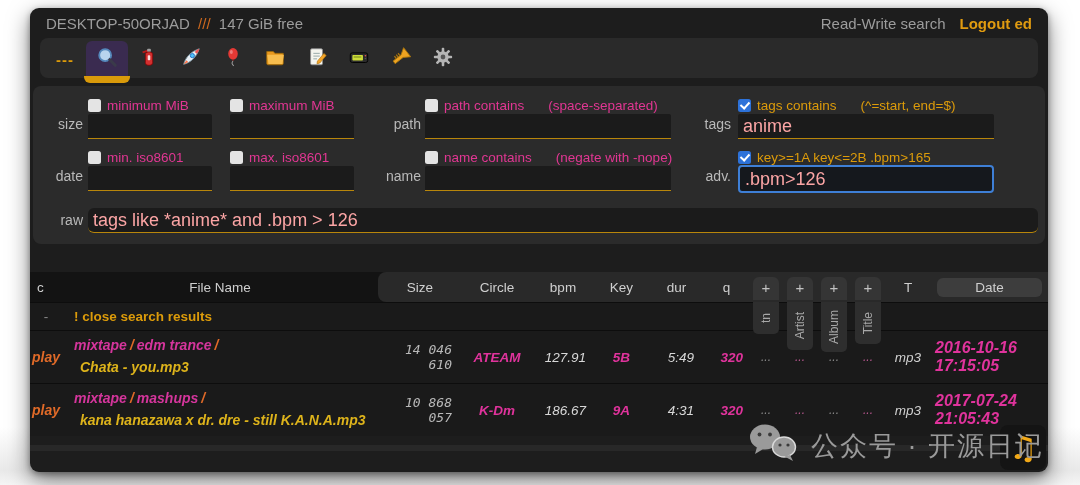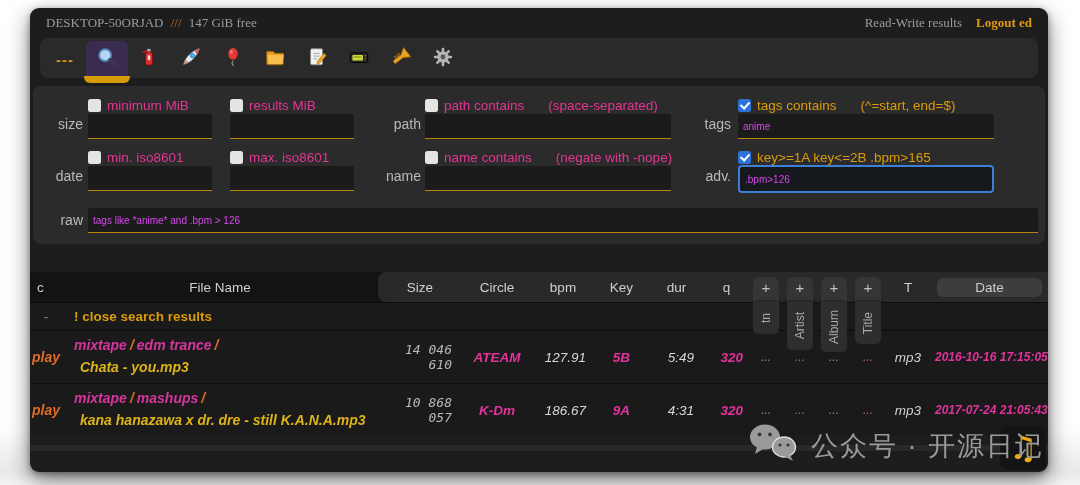--- a/index.html
+++ b/index.html
@@ -8,21 +8,21 @@
   #stage { position:relative; width:1080px; height:485px;
            background:linear-gradient(#fff 0 88%, #e9e9e9 97%, #f5f5f5); }
 
   
   .window { position:absolute; left:30px; top:8px; width:1018px; height:464px;
             background:#1d1d1d; border-radius:9px;
             box-shadow:0 8px 22px rgba(0,0,0,.5), 0 2px 6px rgba(0,0,0,.35); }
 
   
   .topbar { position:absolute; top:7px; left:16px; right:16px; height:18px;
-            display:flex; justify-content:space-between; font-size:13px; color:#9c9c9c;font-family:Liberation Serif, serif; }
+            display:flex; justify-content:space-between; font-size:15px; color:#9c9c9c; }
   .topbar .sep { color:#d06a1e; margin:0 4px; }
   .topbar .right { display:flex; gap:14px; }
   .logout { color:#e09b10; font-weight:bold; cursor:pointer; }
 
   
   .toolbar { position:absolute; top:30px; left:10px; right:10px; height:40px;
              background:#2a2a2a; border-radius:8px; display:flex; align-items:center;
              padding-left:4px; }
   .tab { position:relative; width:42px; height:36px; margin-top:2px; display:flex;
          align-items:center; justify-content:center; cursor:pointer; border-radius:6px 6px 0 0; }
@@ -40,21 +40,21 @@
            font-size:13.5px; white-space:nowrap; }
   .cbrow .hint { margin-left:18px; }
   .cbrow.pink, .cbrow.pink .hint { color:#e23693; }
   .cbrow.orange, .cbrow.orange .hint { color:#dc9b0a; }
   .cb { width:13px; height:13px; border-radius:2.5px; background:#e4e4e4; cursor:pointer;
         position:relative; flex:none; }
   .cb.checked { background:#2d72d9; }
   .cb.checked::after { content:""; position:absolute; left:3.5px; top:1px; width:4px; height:7px;
         border:solid #fff; border-width:0 2px 2px 0; transform:rotate(42deg); }
   .tinput { position:absolute; height:21px; background:#1b1b1b; border:none;
-            border-bottom:1px solid #b8860b; color:#d946ef; font-size:10px;
+            border-bottom:1px solid #b8860b; color:#fca5a5; font-size:18px;
             padding:12px 5px; font-family:"Liberation Sans",sans-serif; border-radius:2px 2px 0 0; }
   .tinput.focused { border:2px solid #3e7fd6; border-radius:4px; background:#15181d; height:23px; }
 
   
   .table { position:absolute; top:264px; left:0; right:0; }
   .grid { display:grid;
           grid-template-columns:32px 316px 84px 70px 62px 55px 55px 45px 34px 34px 34px 34px 46px 1fr;
           align-items:center; }
   .thead { height:30px; background:#131313; position:relative; font-size:13.5px; color:#cfcfcf; }
   .thead .light { position:absolute; left:348px; right:0; top:0; bottom:0;
@@ -84,21 +84,21 @@
   .c-size { text-align:right; padding-right:10px; color:#b9b9b9;
             font-family:"DejaVu Sans Mono", monospace; font-size:13px; }
   .c-circle { text-align:center; color:#e0339c; font-weight:bold; }
   .c-bpm { text-align:right; padding-right:8px; color:#d8d8d8; }
   .c-key { text-align:center; color:#e0339c; font-weight:bold; }
   .c-dur { text-align:right; padding-right:10px; color:#d8d8d8; }
   .c-q { text-align:right; padding-right:6px; color:#e0339c; font-weight:bold; }
   .c-dots { text-align:center; color:#8a8a8a; font-size:12px; }
   .c-dots.pinkish { color:#b8578f; }
   .c-t { text-align:center; color:#cfcfcf; }
-  .c-date { color:#e0339c; font-weight:bold; font-size:12px; padding-left:4px; }
+  .c-date { color:#e0339c; font-weight:bold; font-size:16px; padding-left:4px; }
 
   .divider { position:absolute; left:0; right:0; top:437px; height:6px; background:#282828; }
 
   
   .music-tile { position:absolute; right:2px; bottom:2px; width:46px; height:45px;
                 background:#141414; border-radius:8px; display:flex; align-items:center;
                 justify-content:center; cursor:pointer; }
   .music-tile span { color:#f0a818; font-size:32px; font-family:"DejaVu Sans", sans-serif;
                      text-shadow:0 0 1px #000; }
   .watermark { position:absolute; right:36px; bottom:16px; display:flex; align-items:center;
@@ -112,21 +112,21 @@
 <div id="stage">
   <div class="window">
 
     <div class="topbar">
       <div>
         <span>DESKTOP-50ORJAD</span>
         <span class="sep">///</span>
         <span>147 GiB free</span>
       </div>
       <div class="right">
-        <span>Read-Write results</span>
+        <span>Read-Write search</span>
         <span class="logout">Logout ed</span>
       </div>
     </div>
 
     <div class="toolbar">
       <div class="tab tab-dashes">---</div>
       <div class="tab selected">
         <span>
           <svg viewBox="0 0 24 24">
               <circle cx="10" cy="10" r="6.5" fill="#b8d4ee" stroke="#5588bb" stroke-width="2"></circle>
@@ -224,21 +224,21 @@
 
     <div class="panel">
       <div class="flabel" style="left:14px; width:36px; top:30px;">size</div>
       <div class="cbrow pink" style="left:55px; top:12px;">
         <span class="cb"></span>
         <span>minimum MiB</span>
       </div>
       <input class="tinput" style="left: 55px; top: 28px; width: 124px;" value="">
       <div class="cbrow pink" style="left:197px; top:12px;">
         <span class="cb"></span>
-        <span>results MiB</span>
+        <span>maximum MiB</span>
       </div>
       <input class="tinput" style="left: 197px; top: 28px; width: 124px;" value="">
 
       <div class="flabel" style="left:340px; width:48px; top:30px;">path</div>
       <div class="cbrow pink" style="left:392px; top:12px;">
         <span class="cb"></span>
         <span>path contains</span>
         <span class="hint">(space-separated)</span>
       </div>
       <input class="tinput" style="left: 392px; top: 28px; width: 246px;" value="">
@@ -272,21 +272,21 @@
       <input class="tinput" style="left: 392px; top: 80px; width: 246px;" value="">
 
       <div class="flabel" style="left:650px; width:48px; top:82px;">adv.</div>
       <div class="cbrow orange" style="left:705px; top:64px;">
         <span class="cb checked"></span>
         <span>key&gt;=1A  key&lt;=2B  .bpm&gt;165</span>
       </div>
       <input class="tinput focused" style="left: 705px; top: 79px; width: 256px;" value=".bpm&gt;126">
 
       <div class="flabel" style="left:14px; width:36px; top:126px;">raw</div>
-      <input class="tinput" style="left: 55px; top: 122px; width: 950px;" value="tags like *anime* and .bpm &gt; 126">
+      <input class="tinput" style="left: 55px; top: 122px; width: 950px; border-radius: 6px;" value="tags like *anime* and .bpm &gt; 126">
     </div>
 
     <div class="table">
       <div class="thead">
         <div class="light"></div>
         <div class="grid">
           <div class="th th-c">c</div>
           <div class="th">File Name</div>
           <div class="th">Size</div>
           <div class="th">Circle</div>

